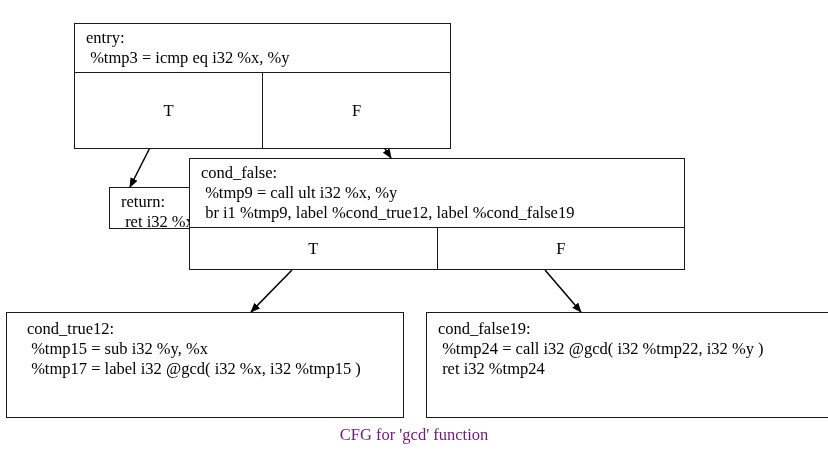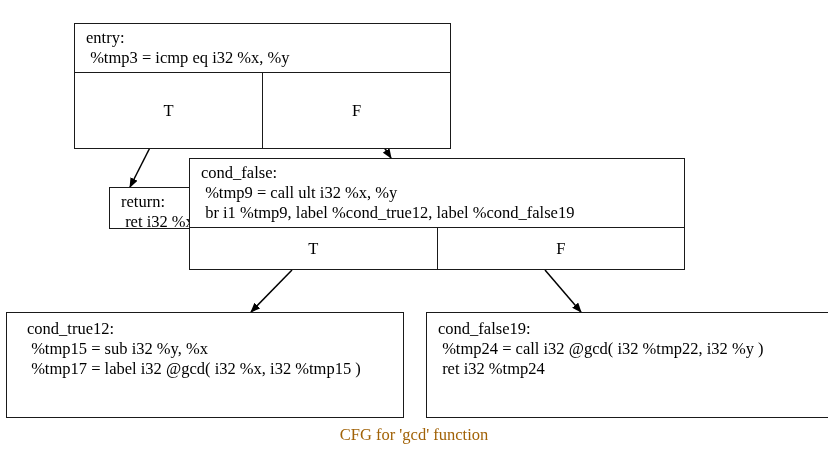--- a/index.html
+++ b/index.html
@@ -51,21 +51,21 @@
   }
   .port + .port {
     border-left: 1.4px solid #1a1a1a;
   }
   .caption {
     position: absolute;
     width: 828px;
     left: 0;
     text-align: center;
     font-size: 16.5px;
-    color: #a16207;
+    color: #701a75;
   }
   svg.edges {
     position: absolute;
     left: 0;
     top: 0;
     width: 828px;
     height: 452px;
     pointer-events: none;
   }
 </style>

